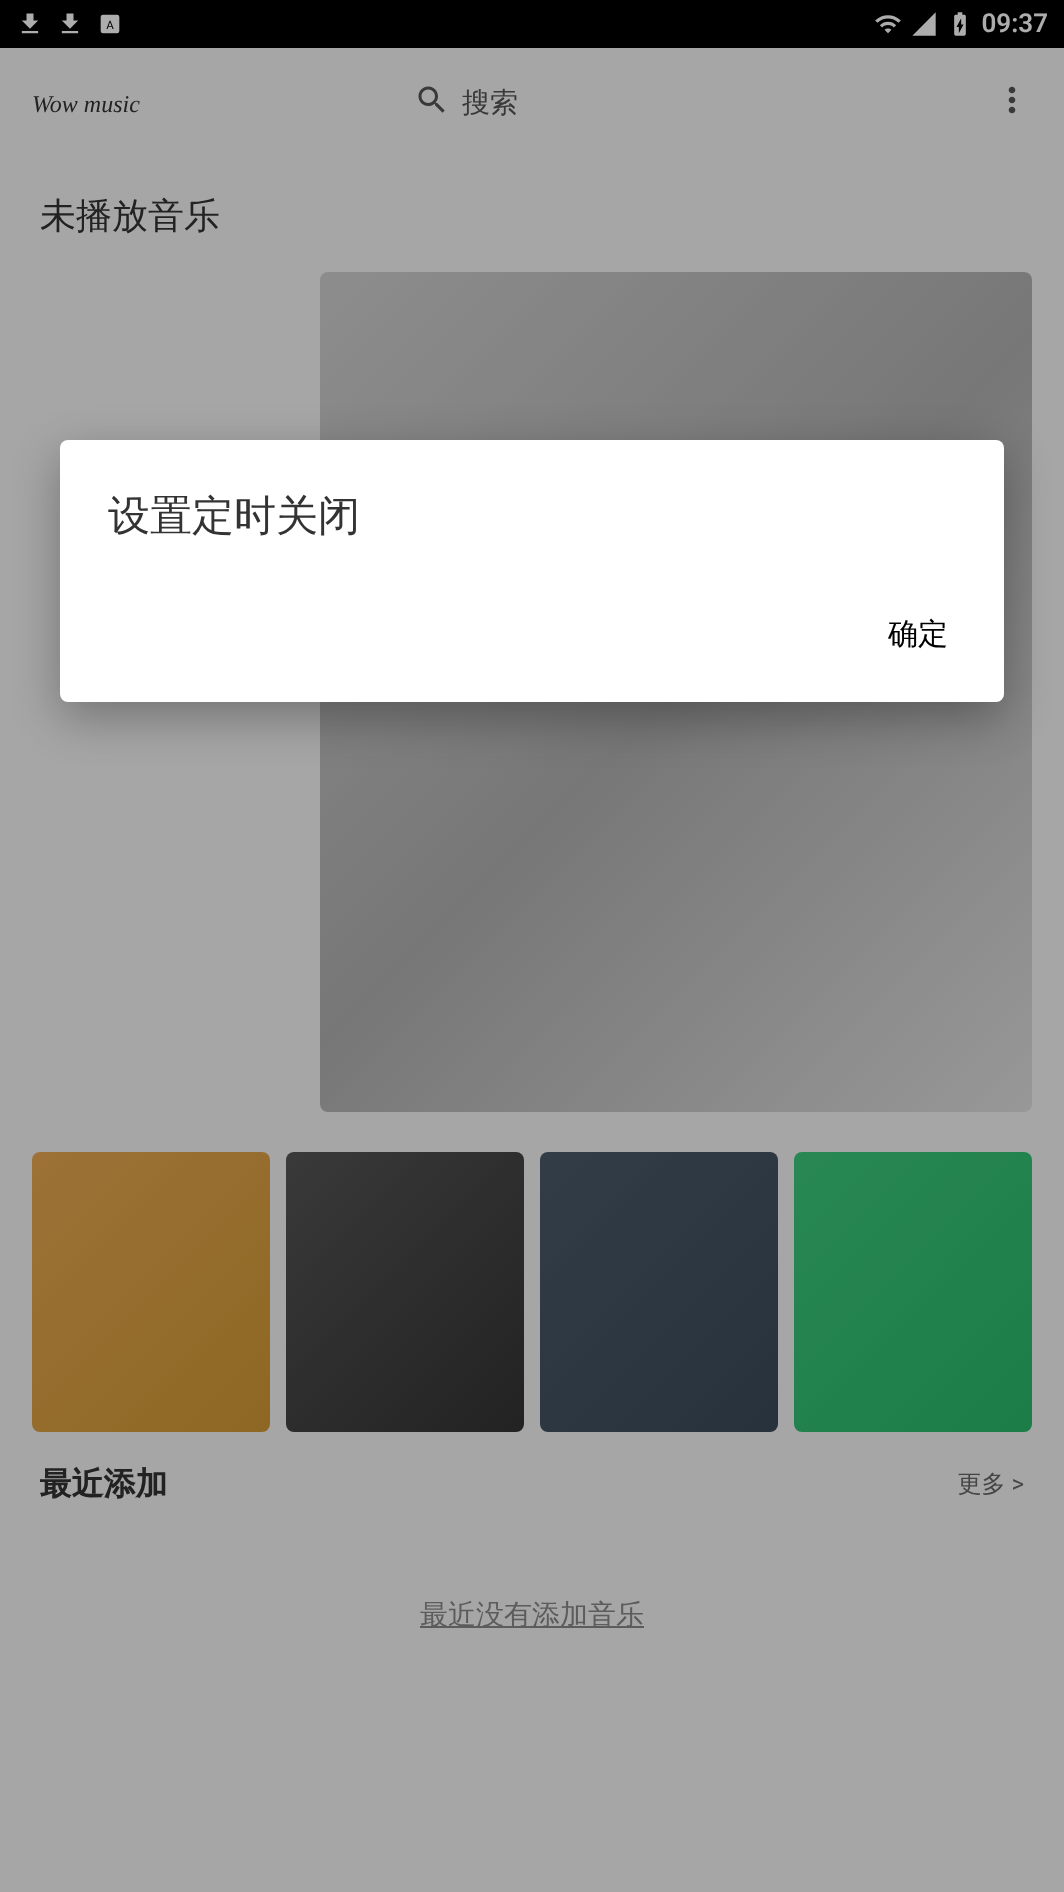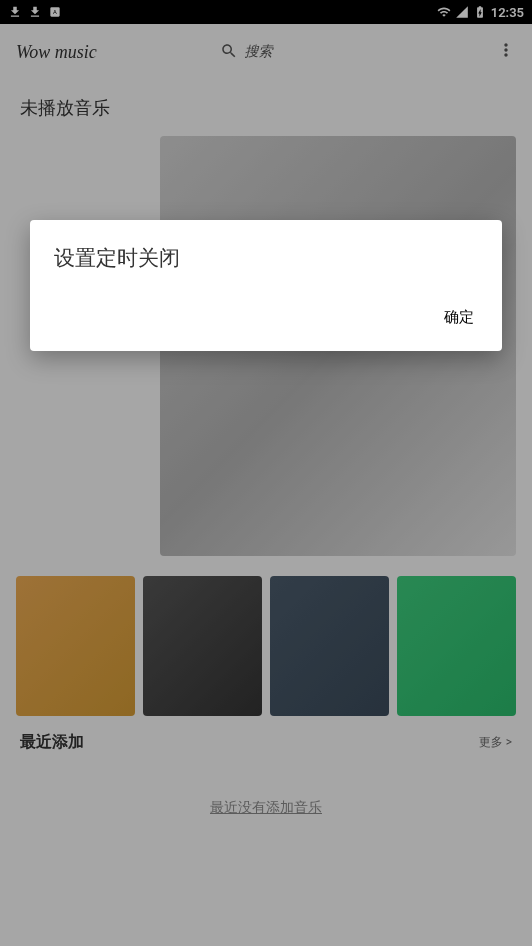--- a/index.html
+++ b/index.html
@@ -49,33 +49,32 @@
     .app-bar {
       height: 56px;
       display: flex;
       align-items: center;
       padding: 0 16px;
       background: #f5f5f5;
     }
     .app-title {
       font-style: italic;
       font-family: cursive;
-      font-size: 18px;
+      font-size: 12px;
       color: #333;
       font-weight: 500;
     }
     .search-area {
       margin-left: auto;
       display: flex;
       align-items: center;
       gap: 6px;
       color: #555;
       font-size: 14px;
       margin-right: 100px;
-      font-style: italic;
     }
     .more-icon {
       margin-left: auto;
       color: #555;
     }
     .page-title {
       padding: 16px 20px;
       font-size: 18px;
       font-weight: 400;
       color: #333;
@@ -217,21 +216,21 @@
     <span class="status-icon">
       <svg viewBox="0 0 24 24" width="14" height="14" fill="#fff">
           <path d="M2 22h20V2z"></path>
         </svg>
     </span>
     <span class="status-icon">
       <svg viewBox="0 0 24 24" width="14" height="14" fill="#fff">
           <path d="M15.67 4H14V2h-4v2H8.33C7.6 4 7 4.6 7 5.33v15.33C7 21.4 7.6 22 8.33 22h7.33c.74 0 1.34-.6 1.34-1.33V5.33C17 4.6 16.4 4 15.67 4zM11 20v-5.5H9L13 7v5.5h2L11 20z"></path>
         </svg>
     </span>
-    <span class="status-time">12:35</span>
+    <span class="status-time">09:37</span>
   </div>
 </div>
 
 <div class="app-bar">
   <span class="app-title">Wow music</span>
   <div class="search-area">
     <span>
       <svg viewBox="0 0 24 24" width="18" height="18" fill="#555">
           <path d="M15.5 14h-.79l-.28-.27C15.41 12.59 16 11.11 16 9.5 16 5.91 13.09 3 9.5 3S3 5.91 3 9.5 5.91 16 9.5 16c1.61 0 3.09-.59 4.23-1.57l.27.28v.79l5 4.99L20.49 19l-4.99-5zm-6 0C7.01 14 5 11.99 5 9.5S7.01 5 9.5 5 14 7.01 14 9.5 11.99 14 9.5 14z"></path>
         </svg>

